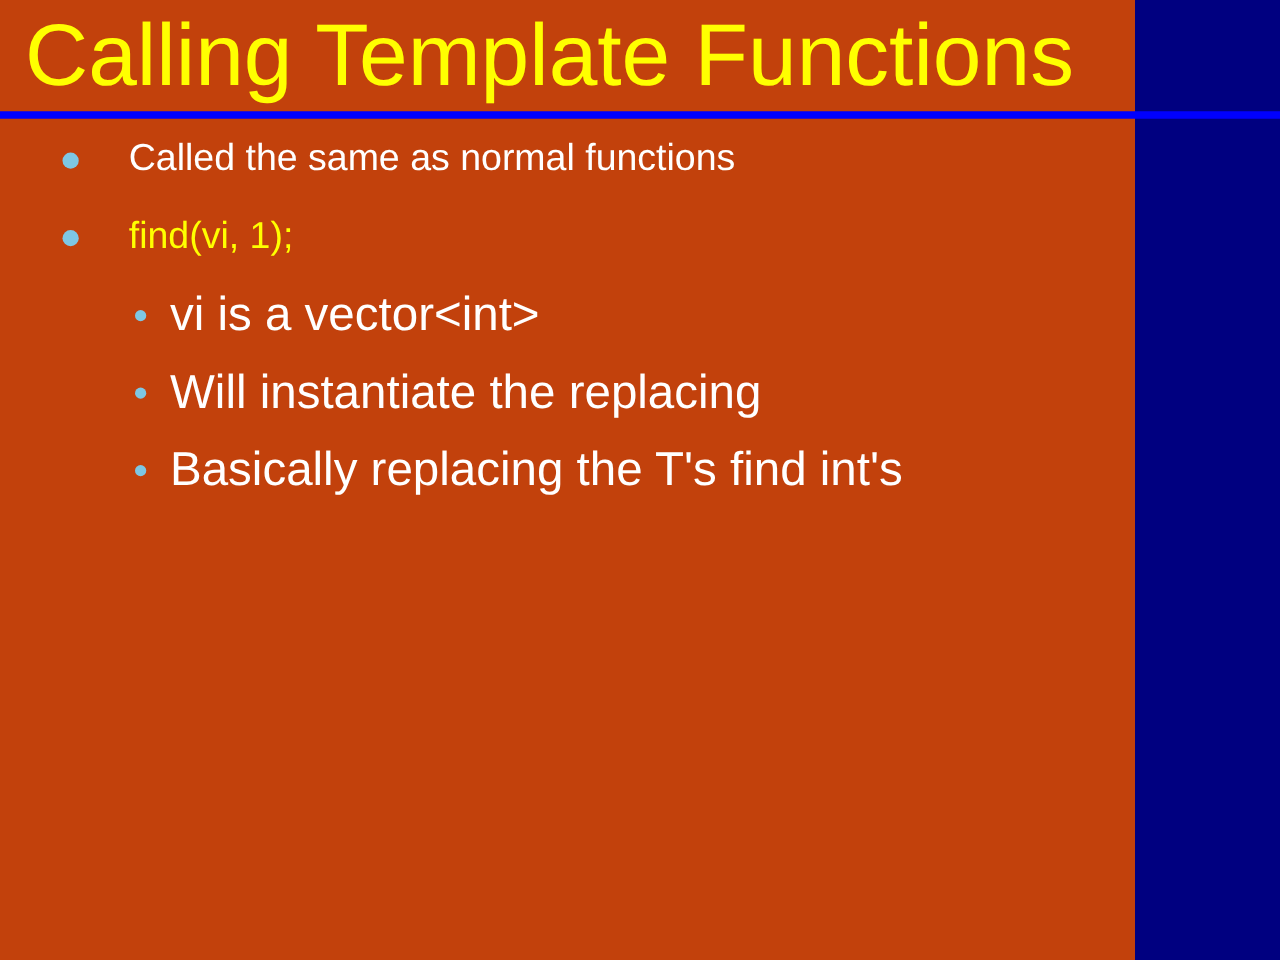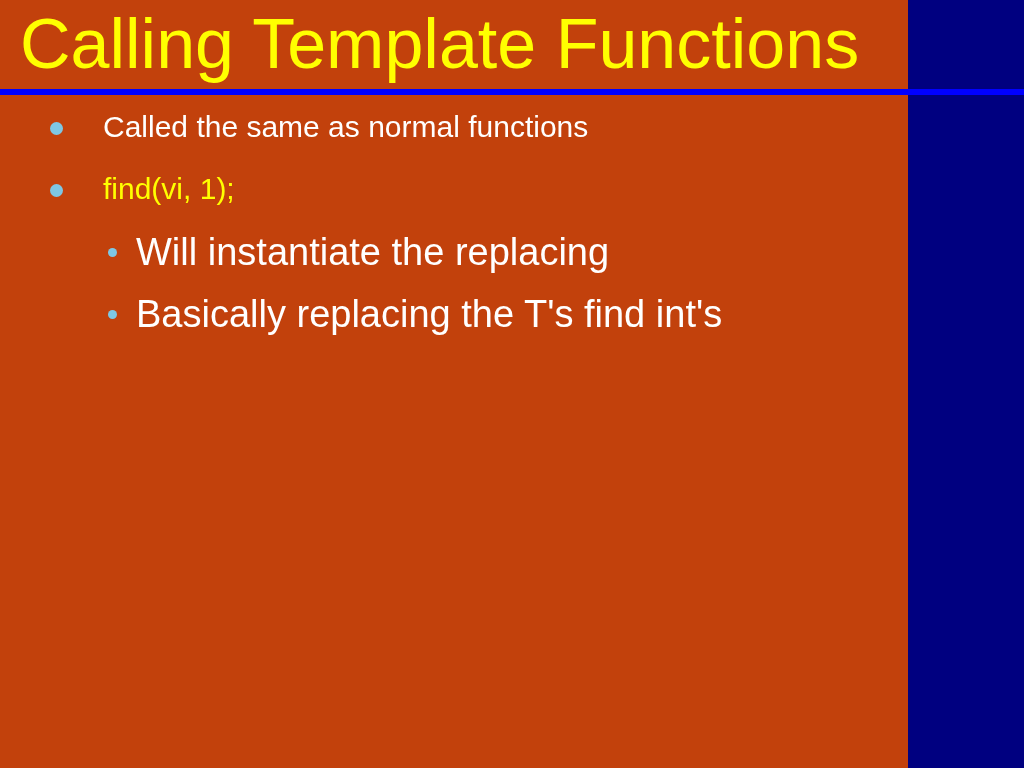--- a/index.html
+++ b/index.html
@@ -135,20 +135,24 @@
     <div class="bullet-row lvl1">
       <span class="dot"></span>
       <span class="txt">Called the same as normal functions</span>
     </div>
 
     <div class="bullet-row lvl1">
       <span class="dot"></span>
       <span class="txt accent pre-space">find(vi,  1);</span>
     </div>
 
+    <div class="bullet-row lvl2">
+      <span class="dot"></span>
+      <span class="txt">vi is a vector&lt;int&gt;</span>
+    </div>
 
     <div class="bullet-row lvl2">
       <span class="dot"></span>
       <span class="txt">Will instantiate the replacing</span>
     </div>
 
     <div class="bullet-row lvl2">
       <span class="dot"></span>
       <span class="txt">Basically replacing the T's find int's</span>
     </div>

